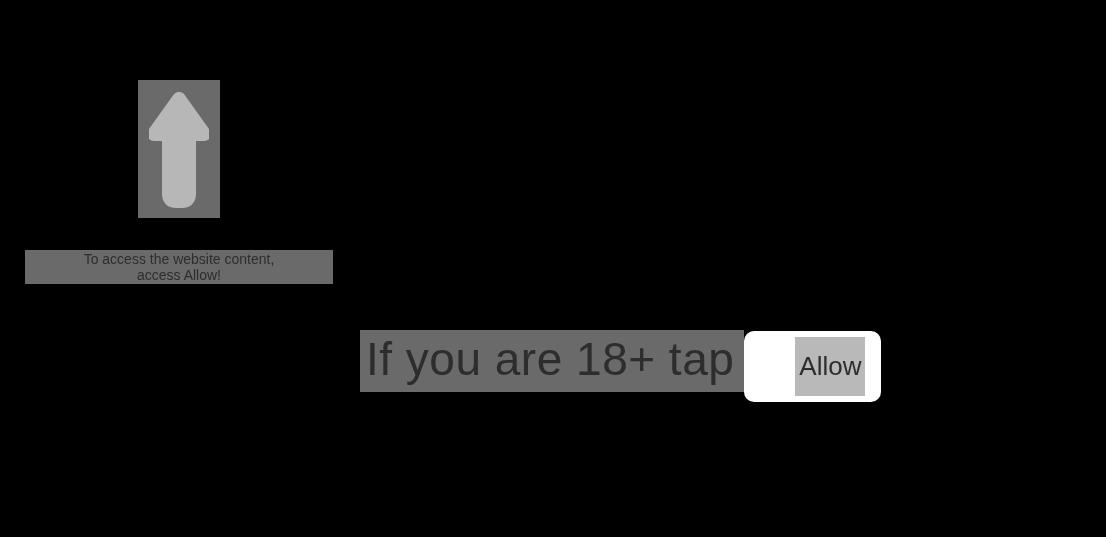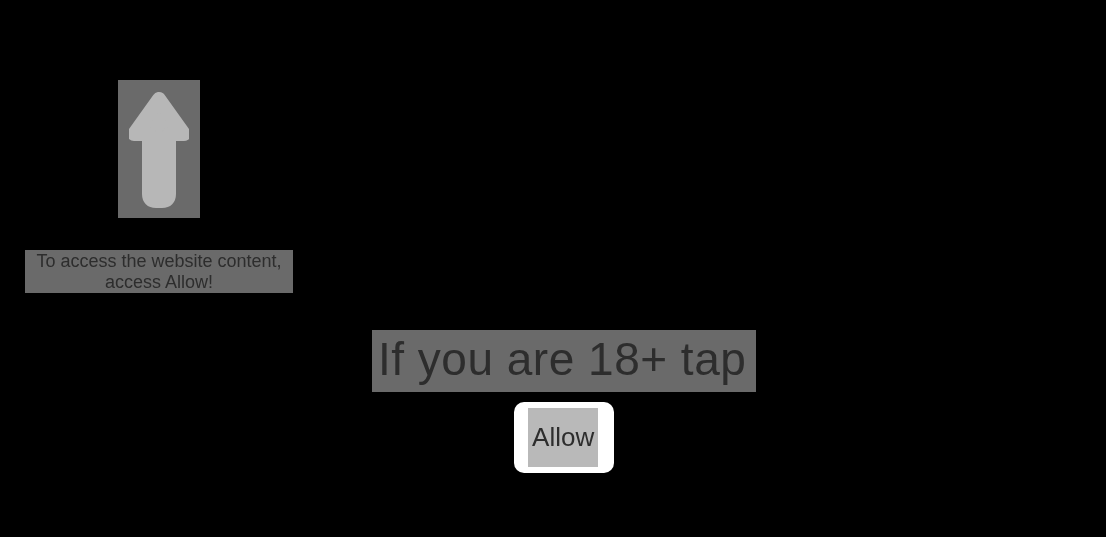--- a/index.html
+++ b/index.html
@@ -32,32 +32,32 @@
       justify-content: center;
       margin-bottom: 32px;
     }
     .arrow-box svg {
       width: 60px;
       height: 120px;
     }
     .hint-text {
       background: #6a6a6a;
       color: #2d2d2d;
-      font-size: 18px;
+      font-size: 14px;
       text-align: center;
       line-height: 1.15;
       padding: 1px 0;
-      width: 268px;
+      width: 308px;
     }
     .main-section {
       position: absolute;
-      left: 372px;
+      left: 360px;
       top: 330px;
       display: flex;
-      flex-direction: column;
+      flex-direction: row;
       align-items: center;
     }
     .main-heading {
       background: #6a6a6a;
       color: #2d2d2d;
       font-size: 46px;
       padding: 2px 10px 6px 6px;
       margin-bottom: 10px;
       letter-spacing: 0.5px;
     }
@@ -70,20 +70,21 @@
       display: inline-flex;
       align-items: center;
       font-family: inherit;
     }
     .allow-label {
       display: inline-block;
       background: #b9b9b9;
       color: #2d2d2d;
       font-size: 26px;
       padding: 14px 4px;
+      margin-left: 37px;
     }
   </style>
 </head>
 <body>
 
 <div class="hint-section">
   <div class="arrow-box">
     <svg viewBox="0 0 60 120" xmlns="http://www.w3.org/2000/svg">
       <path d="M30 10 L55 45 L40 45 L40 105 Q40 112 33 112 L27 112 Q20 112 20 105 L20 45 L5 45 Z" fill="#b7b7b7" stroke="none"></path>
       <path d="M30 10 L55 45 L40 45 L40 105 Q40 112 33 112 L27 112 Q20 112 20 105 L20 45 L5 45 Z" fill="none" stroke="#b7b7b7" stroke-width="14" stroke-linejoin="round" stroke-linecap="round"></path>

